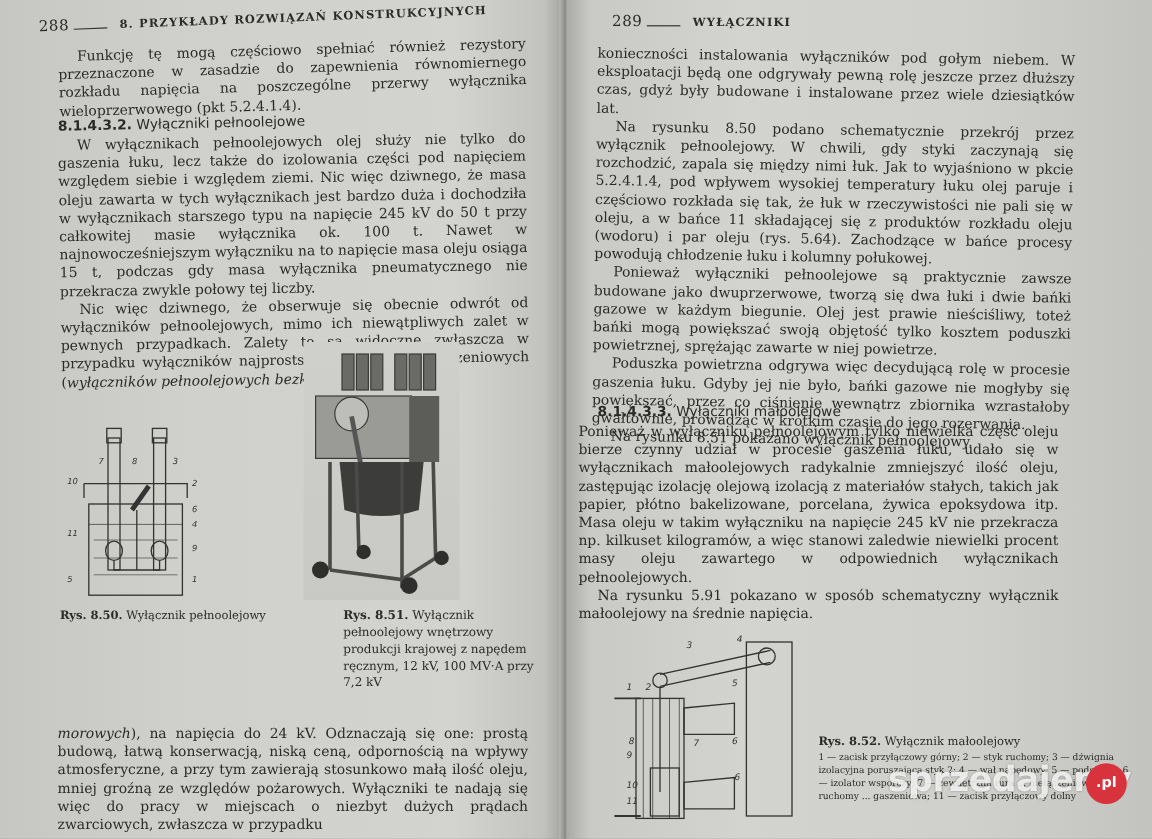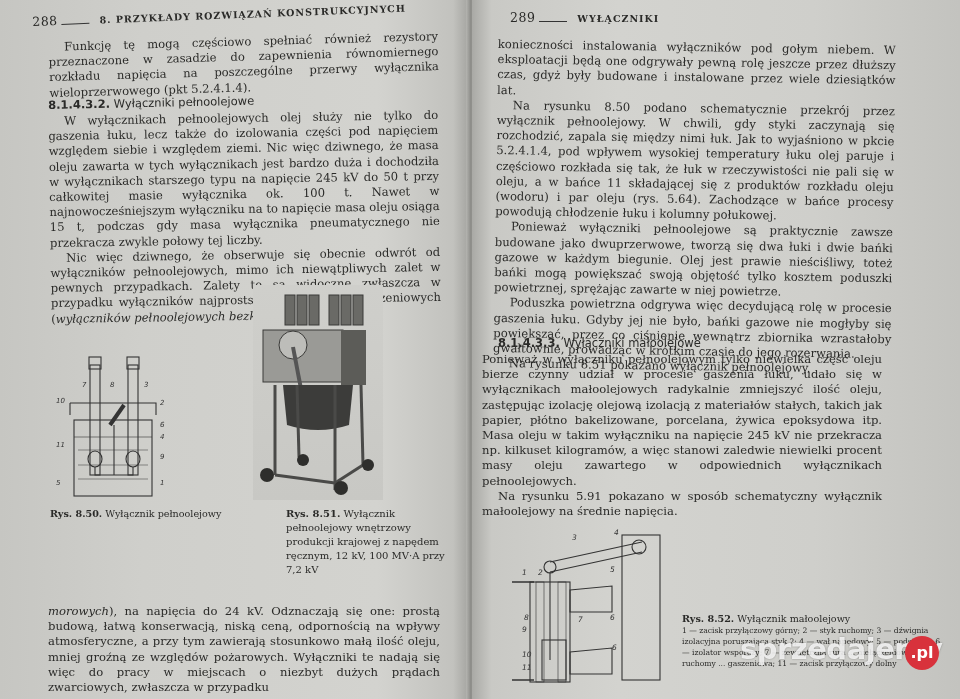--- a/index.html
+++ b/index.html
@@ -22,21 +22,21 @@
   i.it{font-style:italic;}
   .cap{position:absolute;font-size:9.6px;line-height:13px;}
   .cap .rys{font-weight:bold;}
   .legend{font-size:7.6px;line-height:11px;}
   .fig{position:absolute;}
   .photo{position:absolute;background:linear-gradient(180deg,#cfcfcb,#c8c8c4);}
   .watermark{position:absolute;left:740px;top:632px;font-family:"DejaVu Sans","Liberation Sans",sans-serif;
      font-size:29px;font-weight:bold;color:rgba(255,255,255,0.82);letter-spacing:-0.5px;
      text-shadow:0 0 2px rgba(0,0,0,0.35);}
   .wm-dot{position:absolute;left:905px;top:636px;width:34px;height:34px;border-radius:50%;background:#d8323c;
-     color:#fff;font-family:"DejaVu Sans","Liberation Sans",sans-serif;font-size:16px;font-weight:bold;
+     color:#fff;font-family:"DejaVu Sans","Liberation Sans",sans-serif;font-size:12px;font-weight:bold;
      text-align:center;line-height:33px;}
 </style>
 </head>
 <body>
 
 <div class="spread">
 
   <div class="page left">
     <div class="running" style="left:32px;top:14px;transform:rotate(-2.2deg);transform-origin:left top;">
       <span class="pg">288</span><span class="rule"></span><span class="title">8. PRZYKŁADY ROZWIĄZAŃ KONSTRUKCYJNYCH</span>

